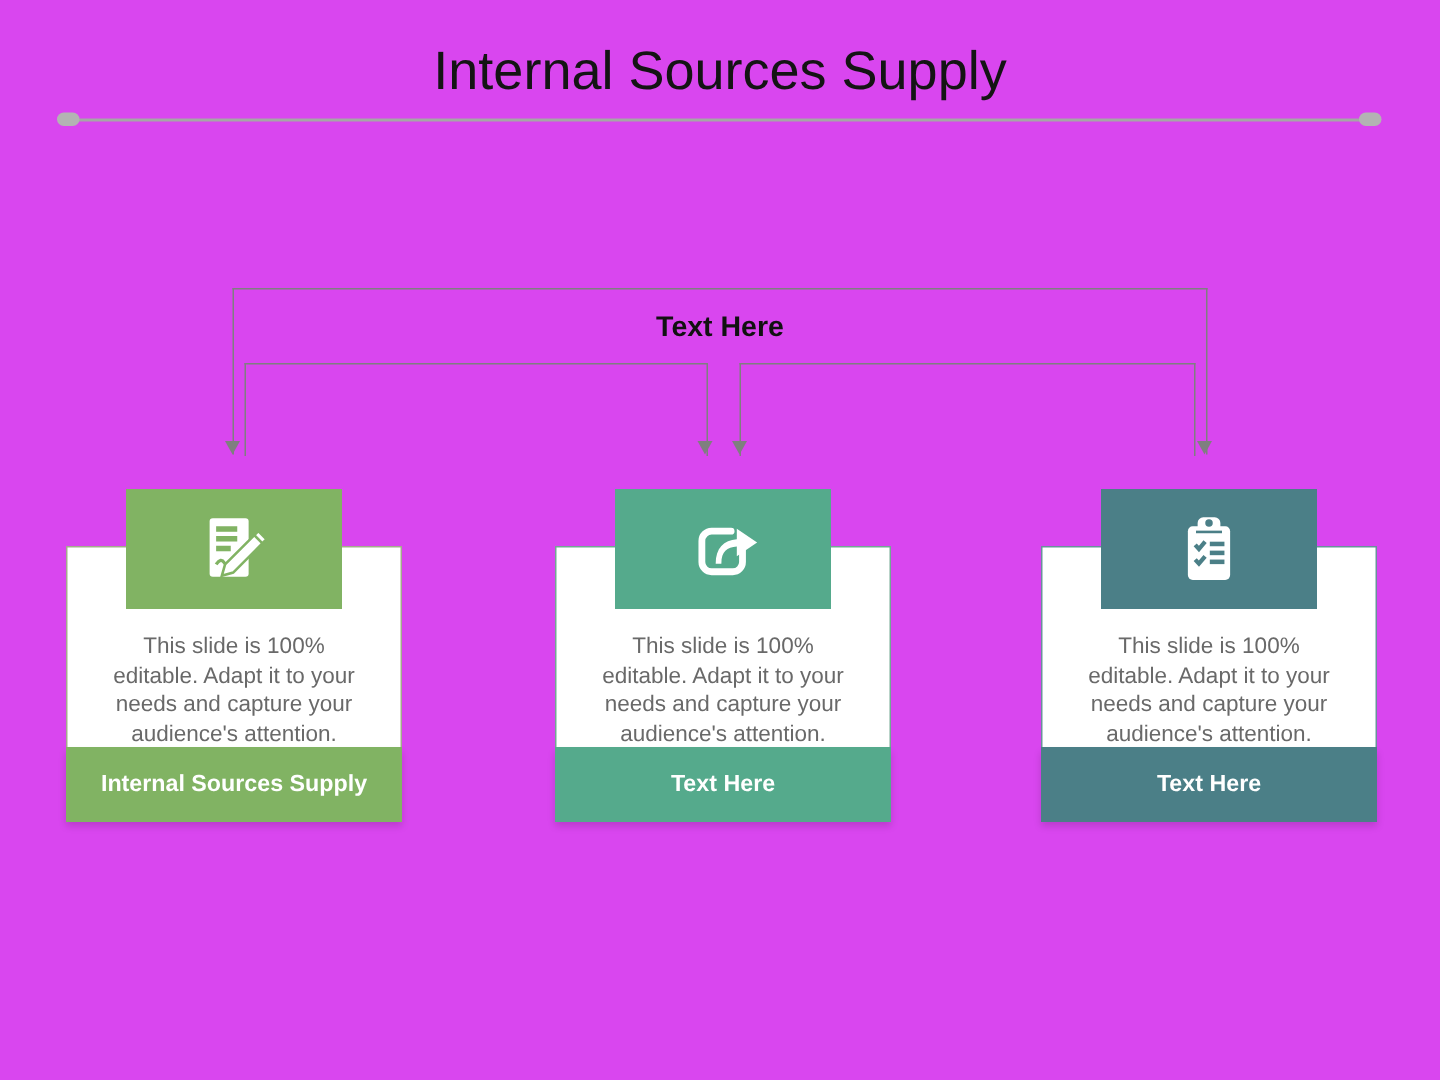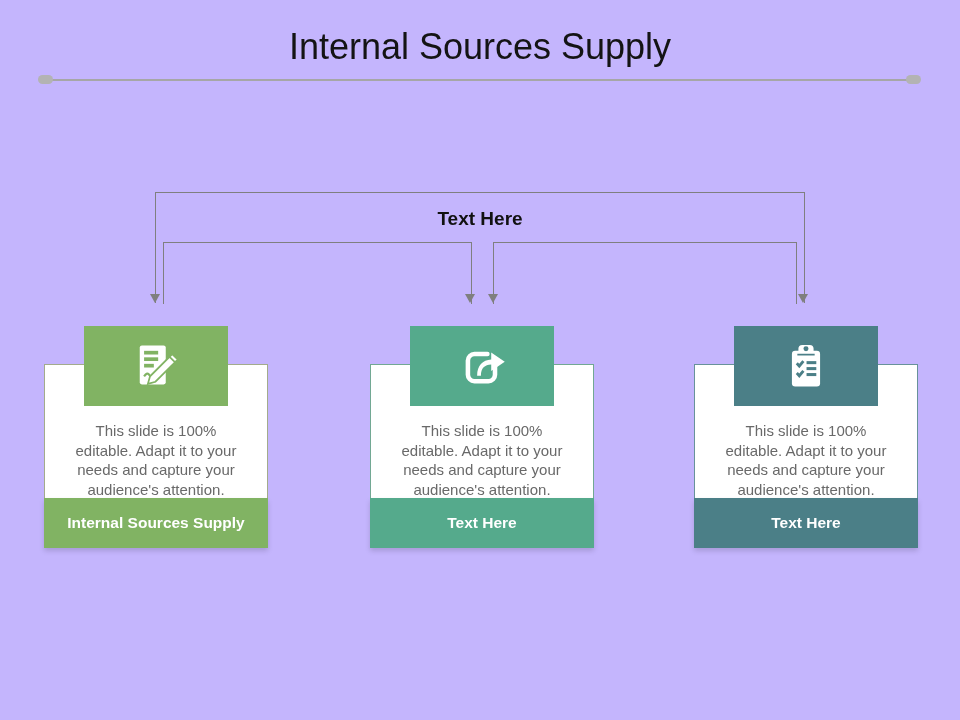--- a/index.html
+++ b/index.html
@@ -1,17 +1,17 @@
 <!DOCTYPE html>
 <html><head>
 <meta charset="utf-8">
 <style>
   html,body{margin:0;padding:0;background:#fff;}
   #slide{
-    position:relative;width:960px;height:720px;background:#c4b5fd;overflow:hidden;
+    position:relative;width:960px;height:720px;background:#d946ef;overflow:hidden;
     font-family:"Liberation Sans","DejaVu Sans",sans-serif;
   }
   
   .title{
     position:absolute;top:26px;left:0;width:100%;text-align:center;
     font-size:36px;color:#141414;letter-spacing:0px;
   }
   .divider{position:absolute;top:79px;left:42px;width:876px;height:2px;background:#a6a6a6;}
   .divider-cap{position:absolute;top:75px;width:15px;height:9px;border-radius:4.5px;background:#b3b3b3;}
   .cap-left{left:38px;}

